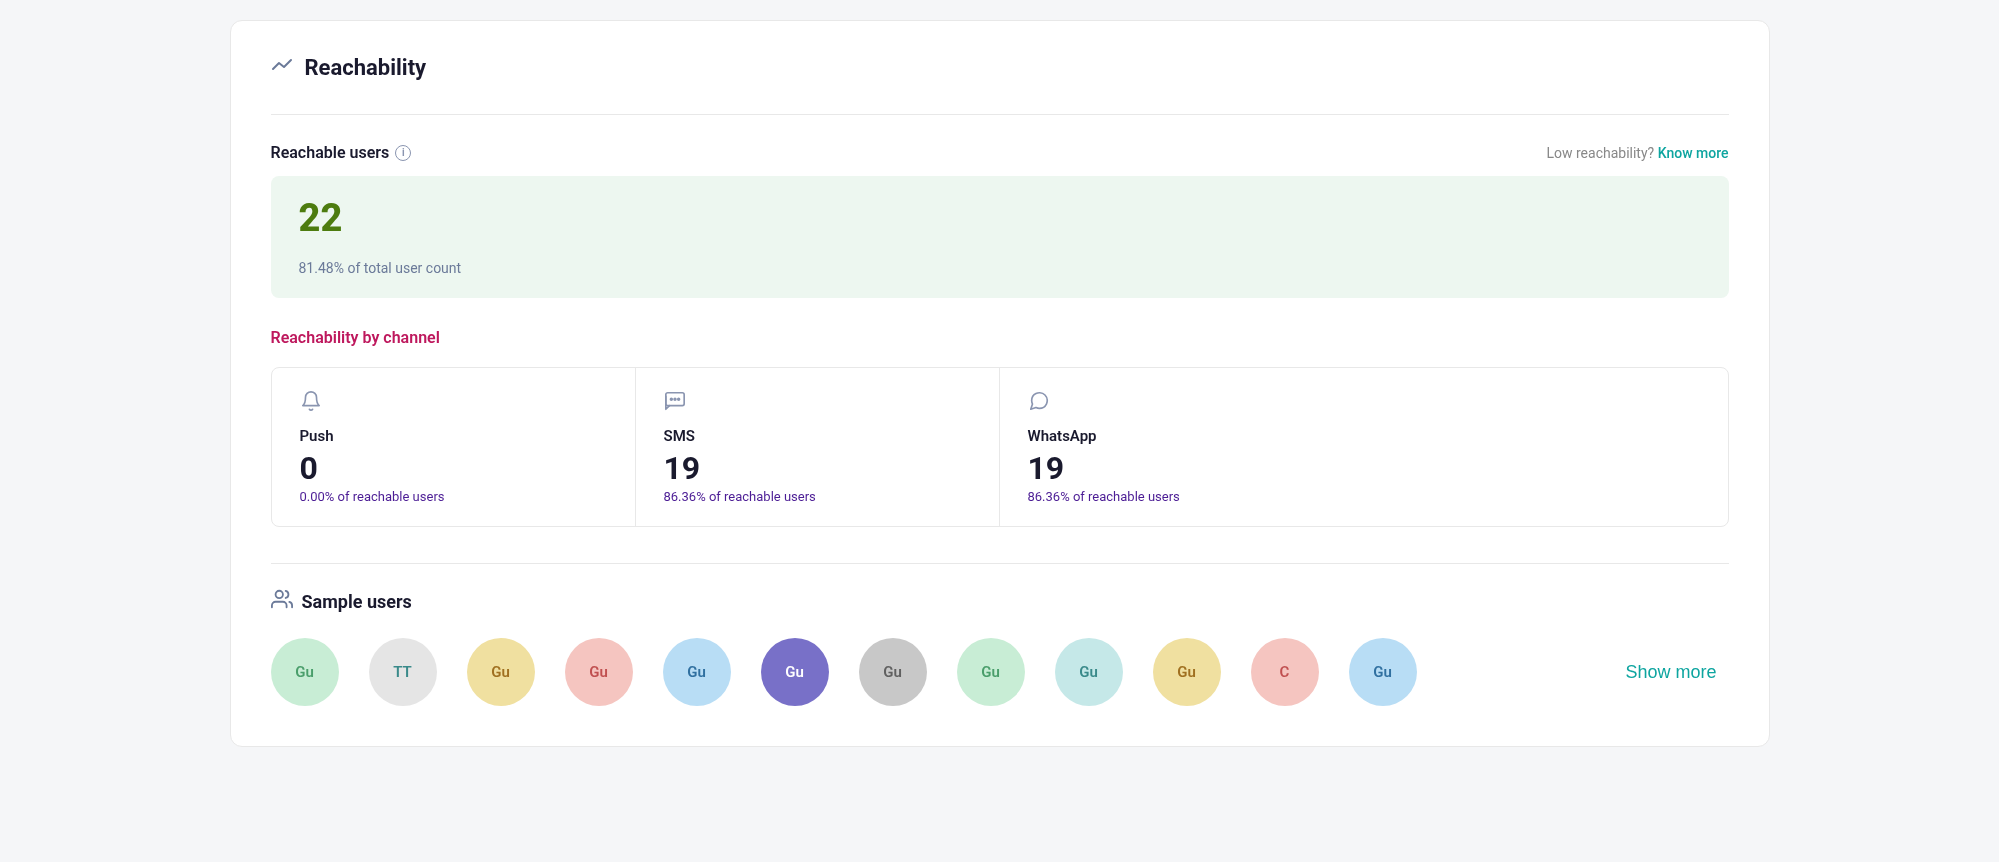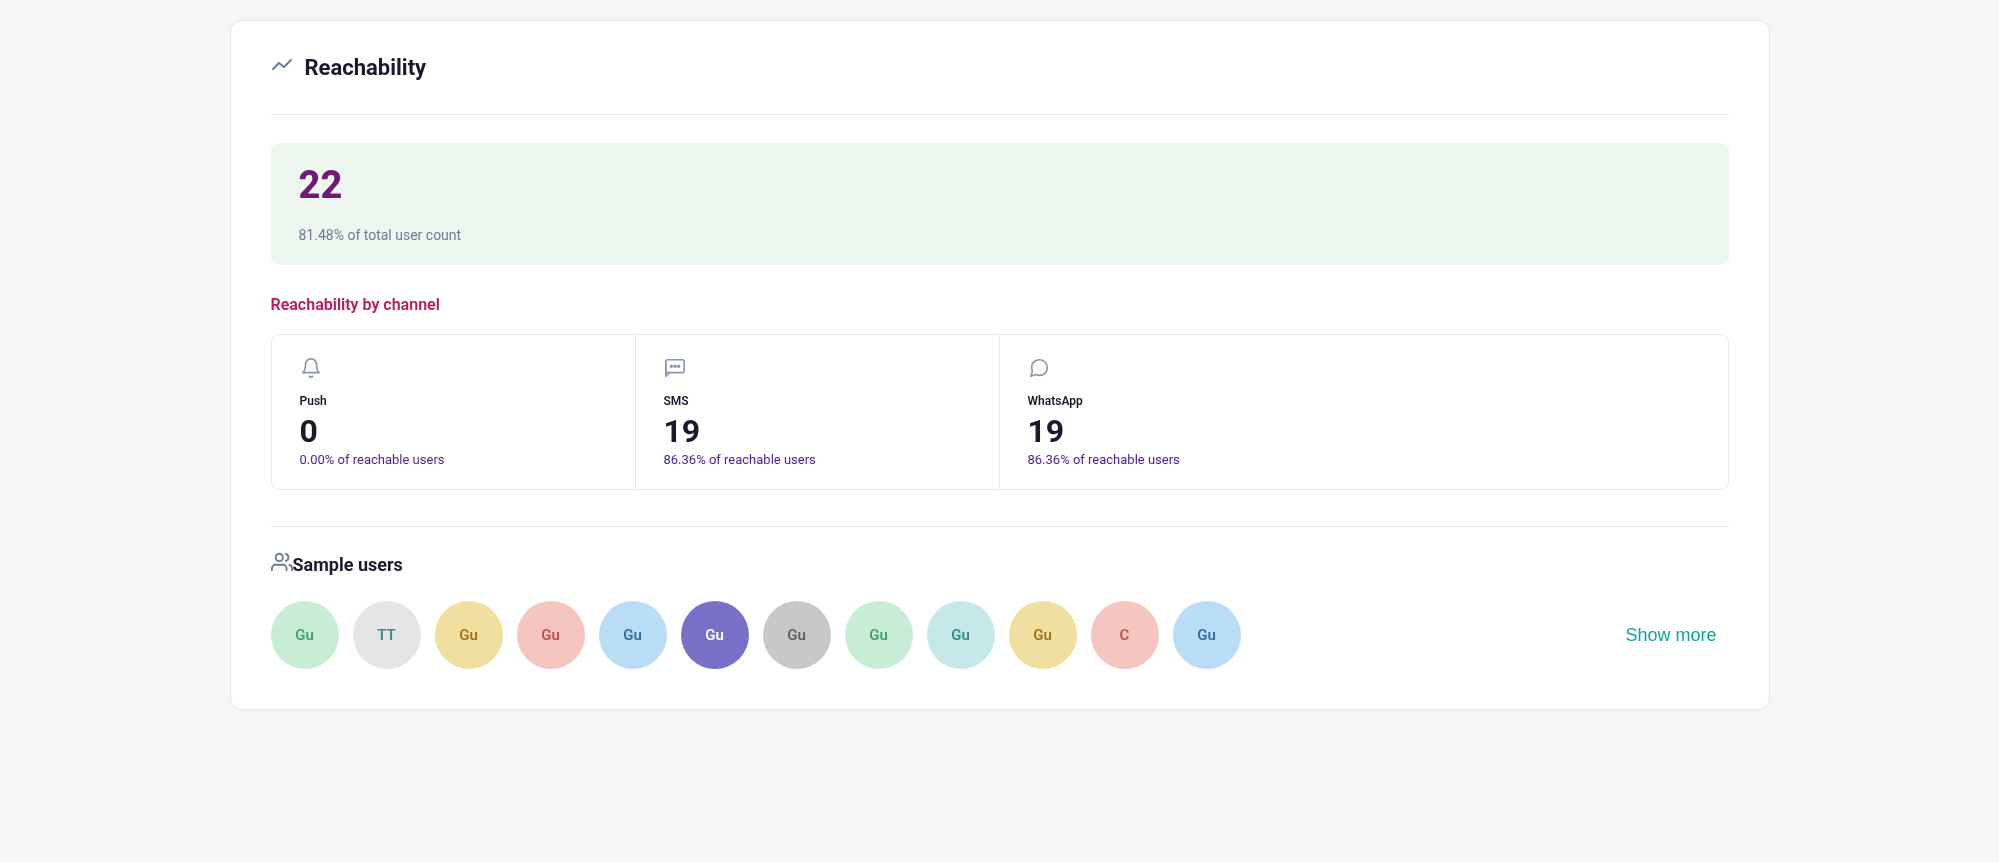--- a/index.html
+++ b/index.html
@@ -73,21 +73,21 @@
     }
     .reachable-box {
       background: #edf7f0;
       border-radius: 8px;
       padding: 22px 28px;
       margin-bottom: 30px;
     }
     .reachable-count {
       font-size: 38px;
       font-weight: 800;
-      color: #701a75;
+      color: #4d7c0f;
       line-height: 1.1;
     }
     .reachable-percent {
       font-size: 14px;
       color: #6b7a99;
       margin-top: 20px;
     }
     .channels-label {
       font-size: 16px;
       font-weight: 600;
@@ -109,21 +109,21 @@
     }
     .channel-item:last-child {
       border-right: none;
     }
     .channel-icon {
       font-size: 20px;
       color: #8a95b0;
       margin-bottom: 10px;
     }
     .channel-name {
-      font-size: 12px;
+      font-size: 15px;
       font-weight: 600;
       color: #1a1a2e;
       margin-bottom: 4px;
     }
     .channel-count {
       font-size: 32px;
       font-weight: 700;
       color: #1a1a2e;
       line-height: 1.2;
     }
@@ -132,36 +132,36 @@
       color: #4c1d95;
       margin-top: 2px;
     }
     .sample-section {
       border-top: 1px solid #e8e8e8;
       padding-top: 24px;
     }
     .sample-header {
       display: flex;
       align-items: center;
-      gap: 0;
+      gap: 9px;
       margin-bottom: 24px;
     }
     .sample-title {
       font-size: 18px;
       font-weight: 700;
       color: #1a1a2e;
     }
     .users-icon {
       color: #6b7a99;
       font-size: 18px;
     }
     .avatars-row {
       display: flex;
       align-items: center;
-      gap: 14px;
+      gap: 30px;
     }
     .avatar {
       width: 68px;
       height: 68px;
       border-radius: 50%;
       display: flex;
       align-items: center;
       justify-content: center;
       font-size: 15px;
       font-weight: 600;
@@ -189,20 +189,30 @@
 
   <div class="card-header">
     <span class="trend-icon">
       <svg width="24" height="24" viewBox="0 0 24 24" fill="none" stroke="#6b7a99" stroke-width="2" stroke-linecap="round" stroke-linejoin="round">
         <polyline points="2,16 8,10 13,14 20,7"></polyline>
       </svg>
     </span>
     <span class="card-header-title">Reachability</span>
   </div>
 
+  <div class="section-row">
+    <div class="section-label">
+      <span>Reachable users</span>
+      <span class="info-icon">i</span>
+    </div>
+    <div class="know-more-link">
+      <span>Low reachability?</span>
+      <a href="#">Know more</a>
+    </div>
+  </div>
 
   <div class="reachable-box">
     <div class="reachable-count">22</div>
     <div class="reachable-percent">81.48% of total user count</div>
   </div>
 
   <div class="channels-label">Reachability by channel</div>
 
   <div class="channels-grid">
 

